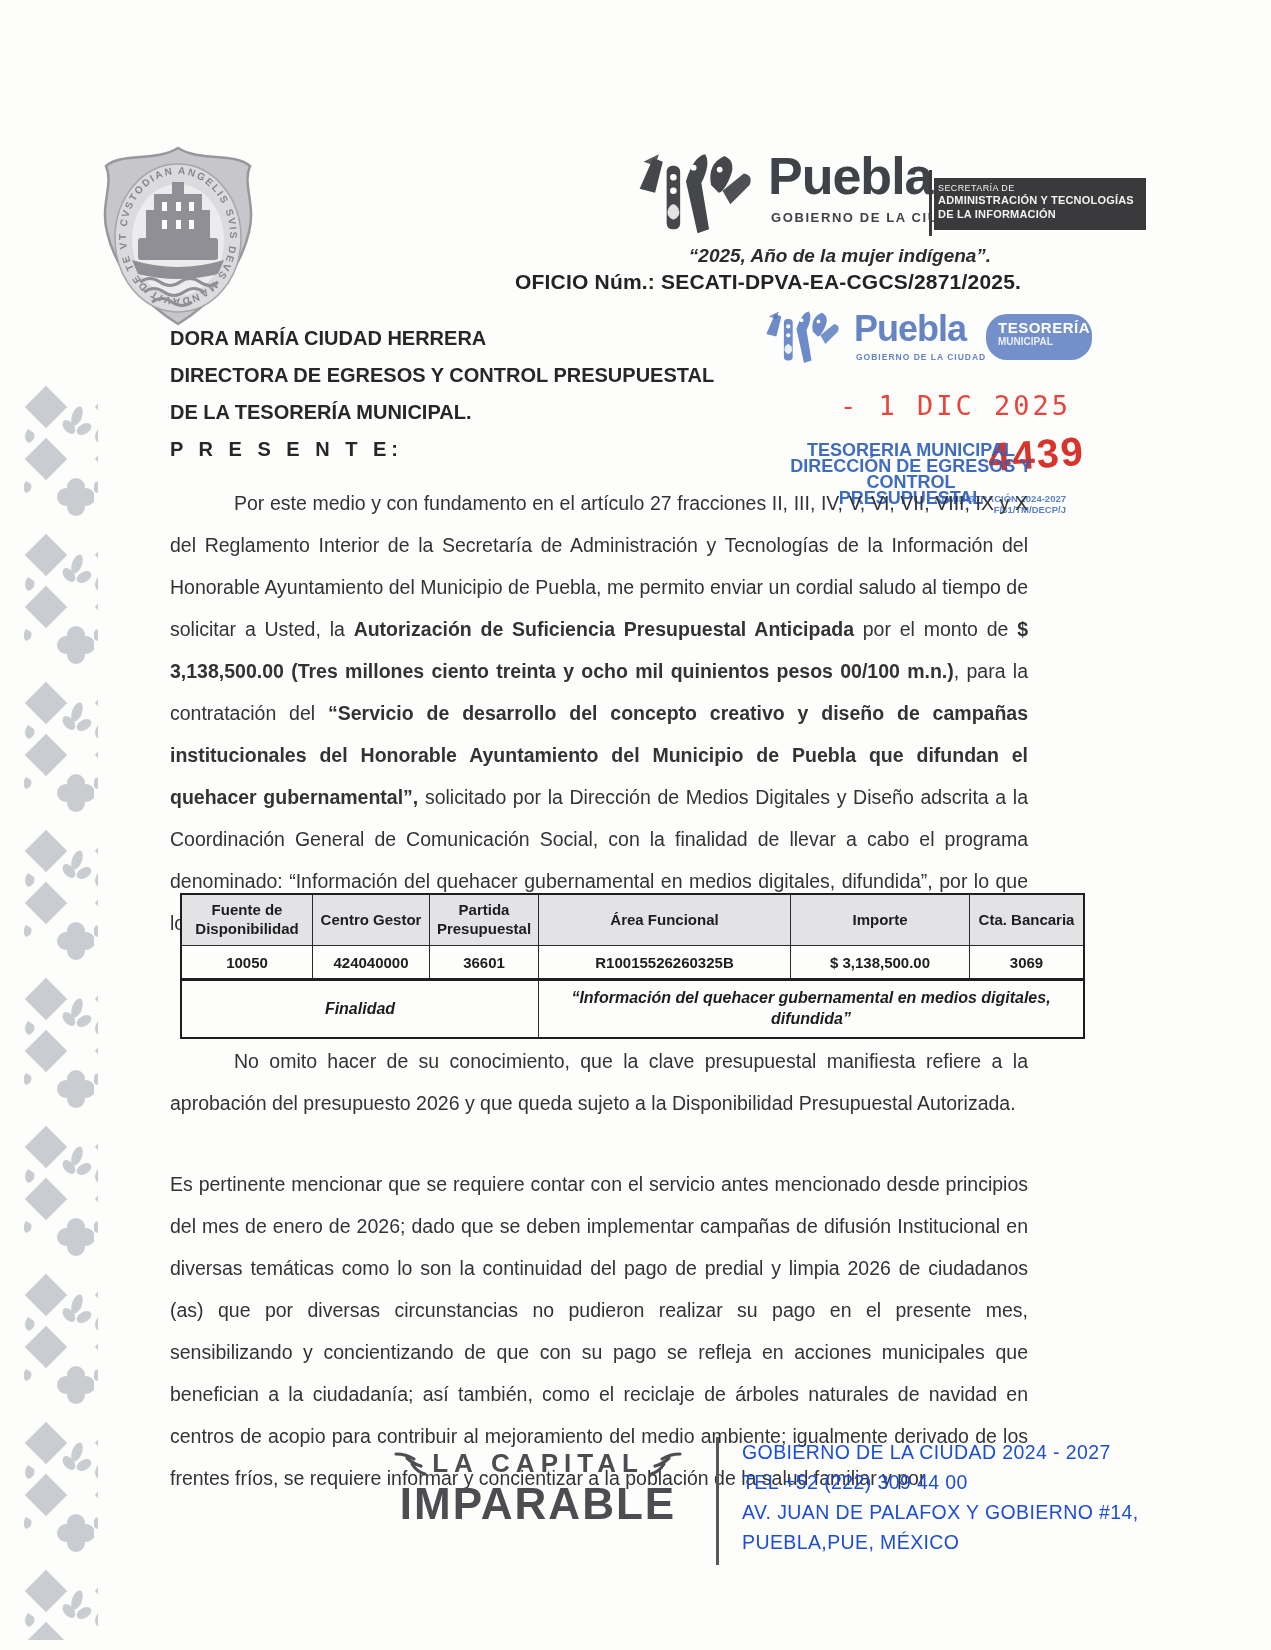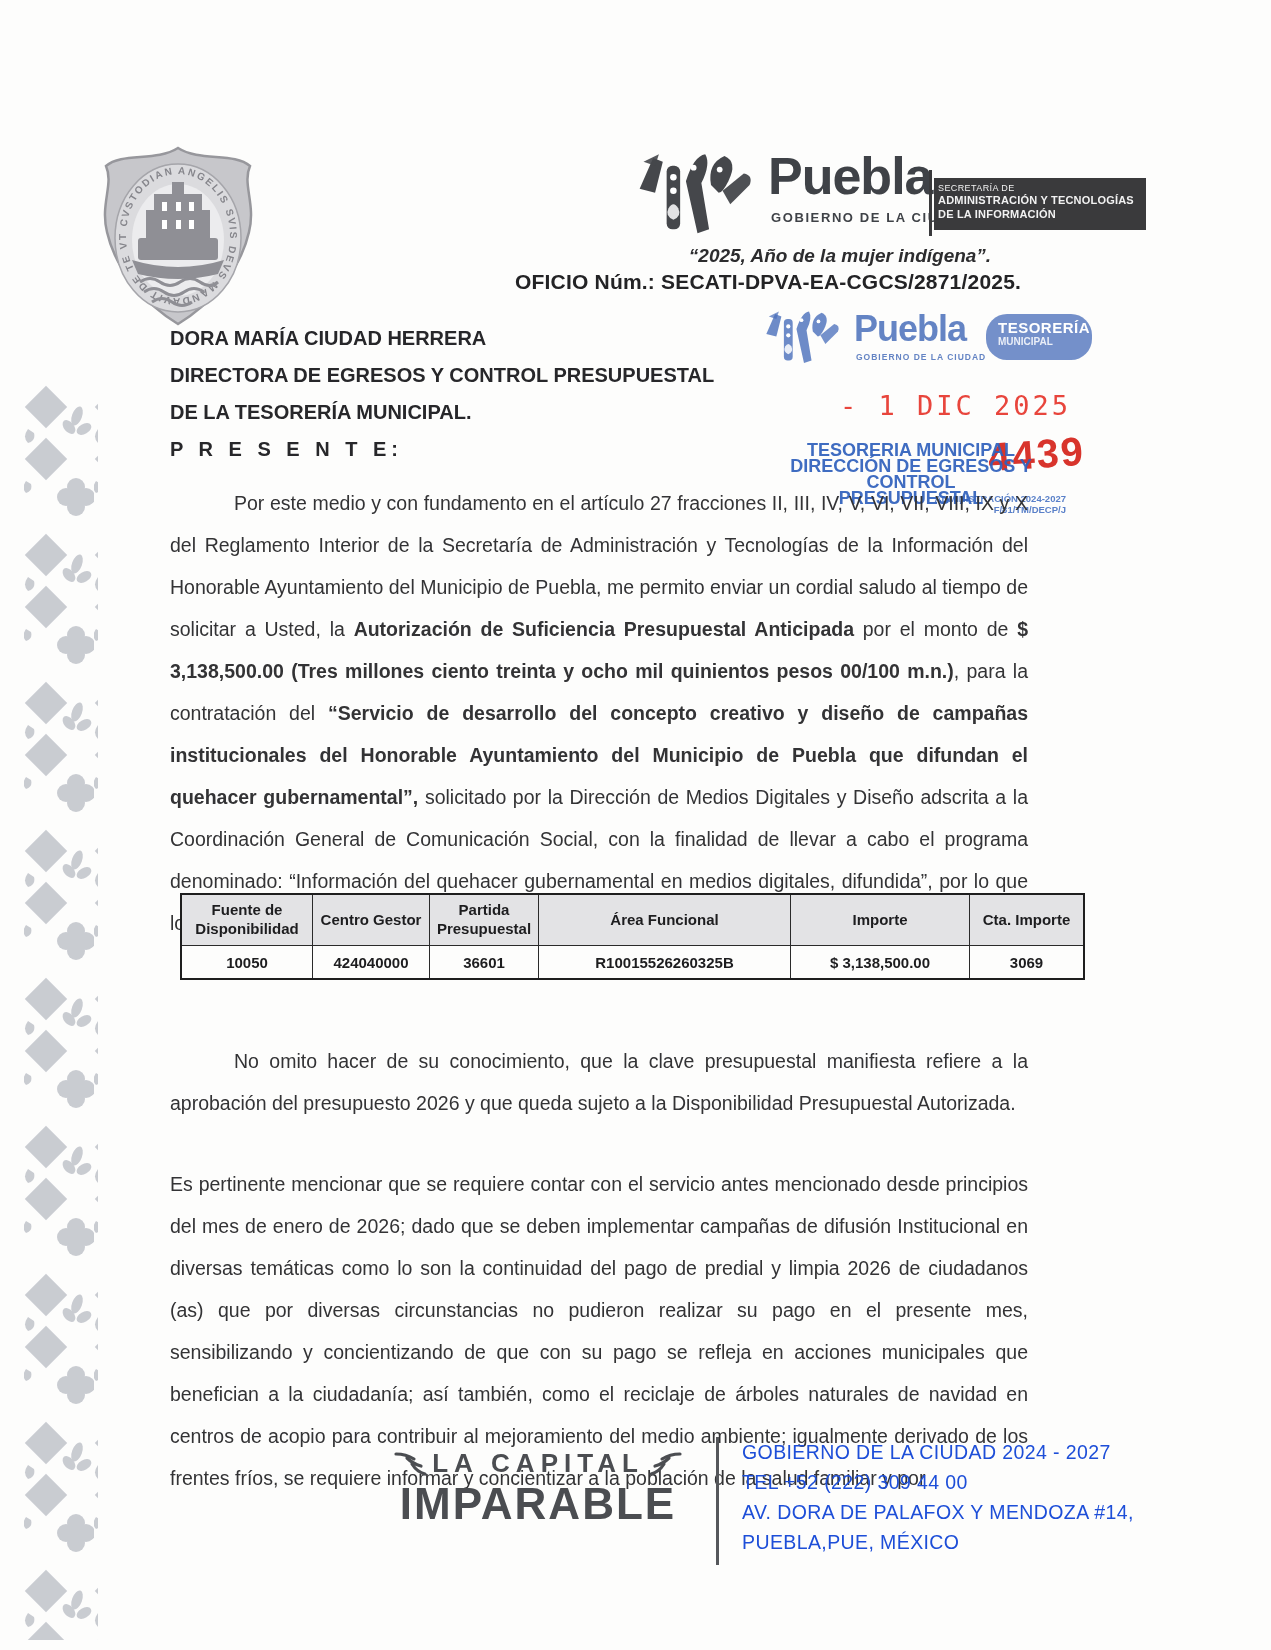--- a/index.html
+++ b/index.html
@@ -218,32 +218,36 @@
   <div class="abs para p1 indent"><span>Por este medio y con fundamento en el artículo 27 fracciones II, III, IV, V, VI, VII, VIII, IX y X del Reglamento Interior de la Secretaría de Administración y Tecnologías de la Información del Honorable Ayuntamiento del Municipio de Puebla, me permito enviar un cordial saludo al tiempo de solicitar a Usted, la </span><span class="b">Autorización de Suficiencia Presupuestal Anticipada</span><span> por el monto de </span><span class="b">$ 3,138,500.00 (Tres millones ciento treinta y ocho mil quinientos pesos 00/100 m.n.)</span><span>, para la contratación del </span><span class="b">“Servicio de desarrollo del concepto creativo y diseño de campañas institucionales del Honorable Ayuntamiento del Municipio de Puebla que difundan el quehacer gubernamental”,</span><span> solicitado por la Dirección de Medios Digitales y Diseño adscrita a la Coordinación General de Comunicación Social, con la finalidad de llevar a cabo el programa denominado: “Información del quehacer gubernamental en medios digitales, difundida”, por lo que lo solicitado deberá realizarse con cargo a la siguiente clave presupuestal:</span></div>
 
   <table class="abs budget-table">
     <thead>
       <tr>
         <th style="width:122px">Fuente de Disponibilidad</th>
         <th style="width:108px">Centro Gestor</th>
         <th style="width:100px">Partida Presupuestal</th>
         <th style="width:243px">Área Funcional</th>
         <th style="width:170px">Importe</th>
-        <th style="width:105px">Cta. Importe</th>
+        <th style="width:105px">Cta. Bancaria</th>
       </tr>
     </thead>
     <tbody>
       <tr class="datarow">
         <td>10050</td>
         <td>424040000</td>
         <td>36601</td>
         <td>R10015526260325B</td>
         <td>$ 3,138,500.00</td>
         <td>3069</td>
       </tr>
+      <tr class="finrow">
+        <td colspan="3">Finalidad</td>
+        <td colspan="3">“Información del quehacer gubernamental en medios digitales, difundida”</td>
+      </tr>
     </tbody>
   </table>
 
   <div class="abs para p2 indent">No omito hacer de su conocimiento, que la clave presupuestal manifiesta refiere a la aprobación del presupuesto 2026 y que queda sujeto a la Disponibilidad Presupuestal Autorizada.</div>
   <div class="abs para p3">Es pertinente mencionar que se requiere contar con el servicio antes mencionado desde principios del mes de enero de 2026; dado que se deben implementar campañas de difusión Institucional en diversas temáticas como lo son la continuidad del pago de predial y limpia 2026 de ciudadanos (as) que por diversas circunstancias no pudieron realizar su pago en el presente mes, sensibilizando y concientizando de que con su pago se refleja en acciones municipales que benefician a la ciudadanía; así también, como el reciclaje de árboles naturales de navidad en centros de acopio para contribuir al mejoramiento del medio ambiente; igualmente derivado de los frentes fríos, se requiere informar y concientizar a la población de la salud familiar y por</div>
 
   <div class="abs cap-logo">
     <div class="cap-top">
       <svg width="34" height="26" style="color:#4b4d51;transform:scaleX(-1)">
           <use href="#wing"></use>
@@ -254,17 +258,17 @@
         </svg>
     </div>
     <div class="cap-l2">IMPARABLE</div>
   </div>
 
   <div class="abs foot-divider"></div>
 
   <div class="abs foot-address">
     <div>GOBIERNO DE LA CIUDAD 2024 - 2027</div>
     <div>TEL +52 (222) 309 44 00</div>
-    <div>AV. DORA DE PALAFOX Y MENDOZA #14,</div>
+    <div>AV. JUAN DE PALAFOX Y GOBIERNO #14,</div>
     <div>PUEBLA,PUE, MÉXICO</div>
   </div>
 
 </div>
 
 </body></html>

